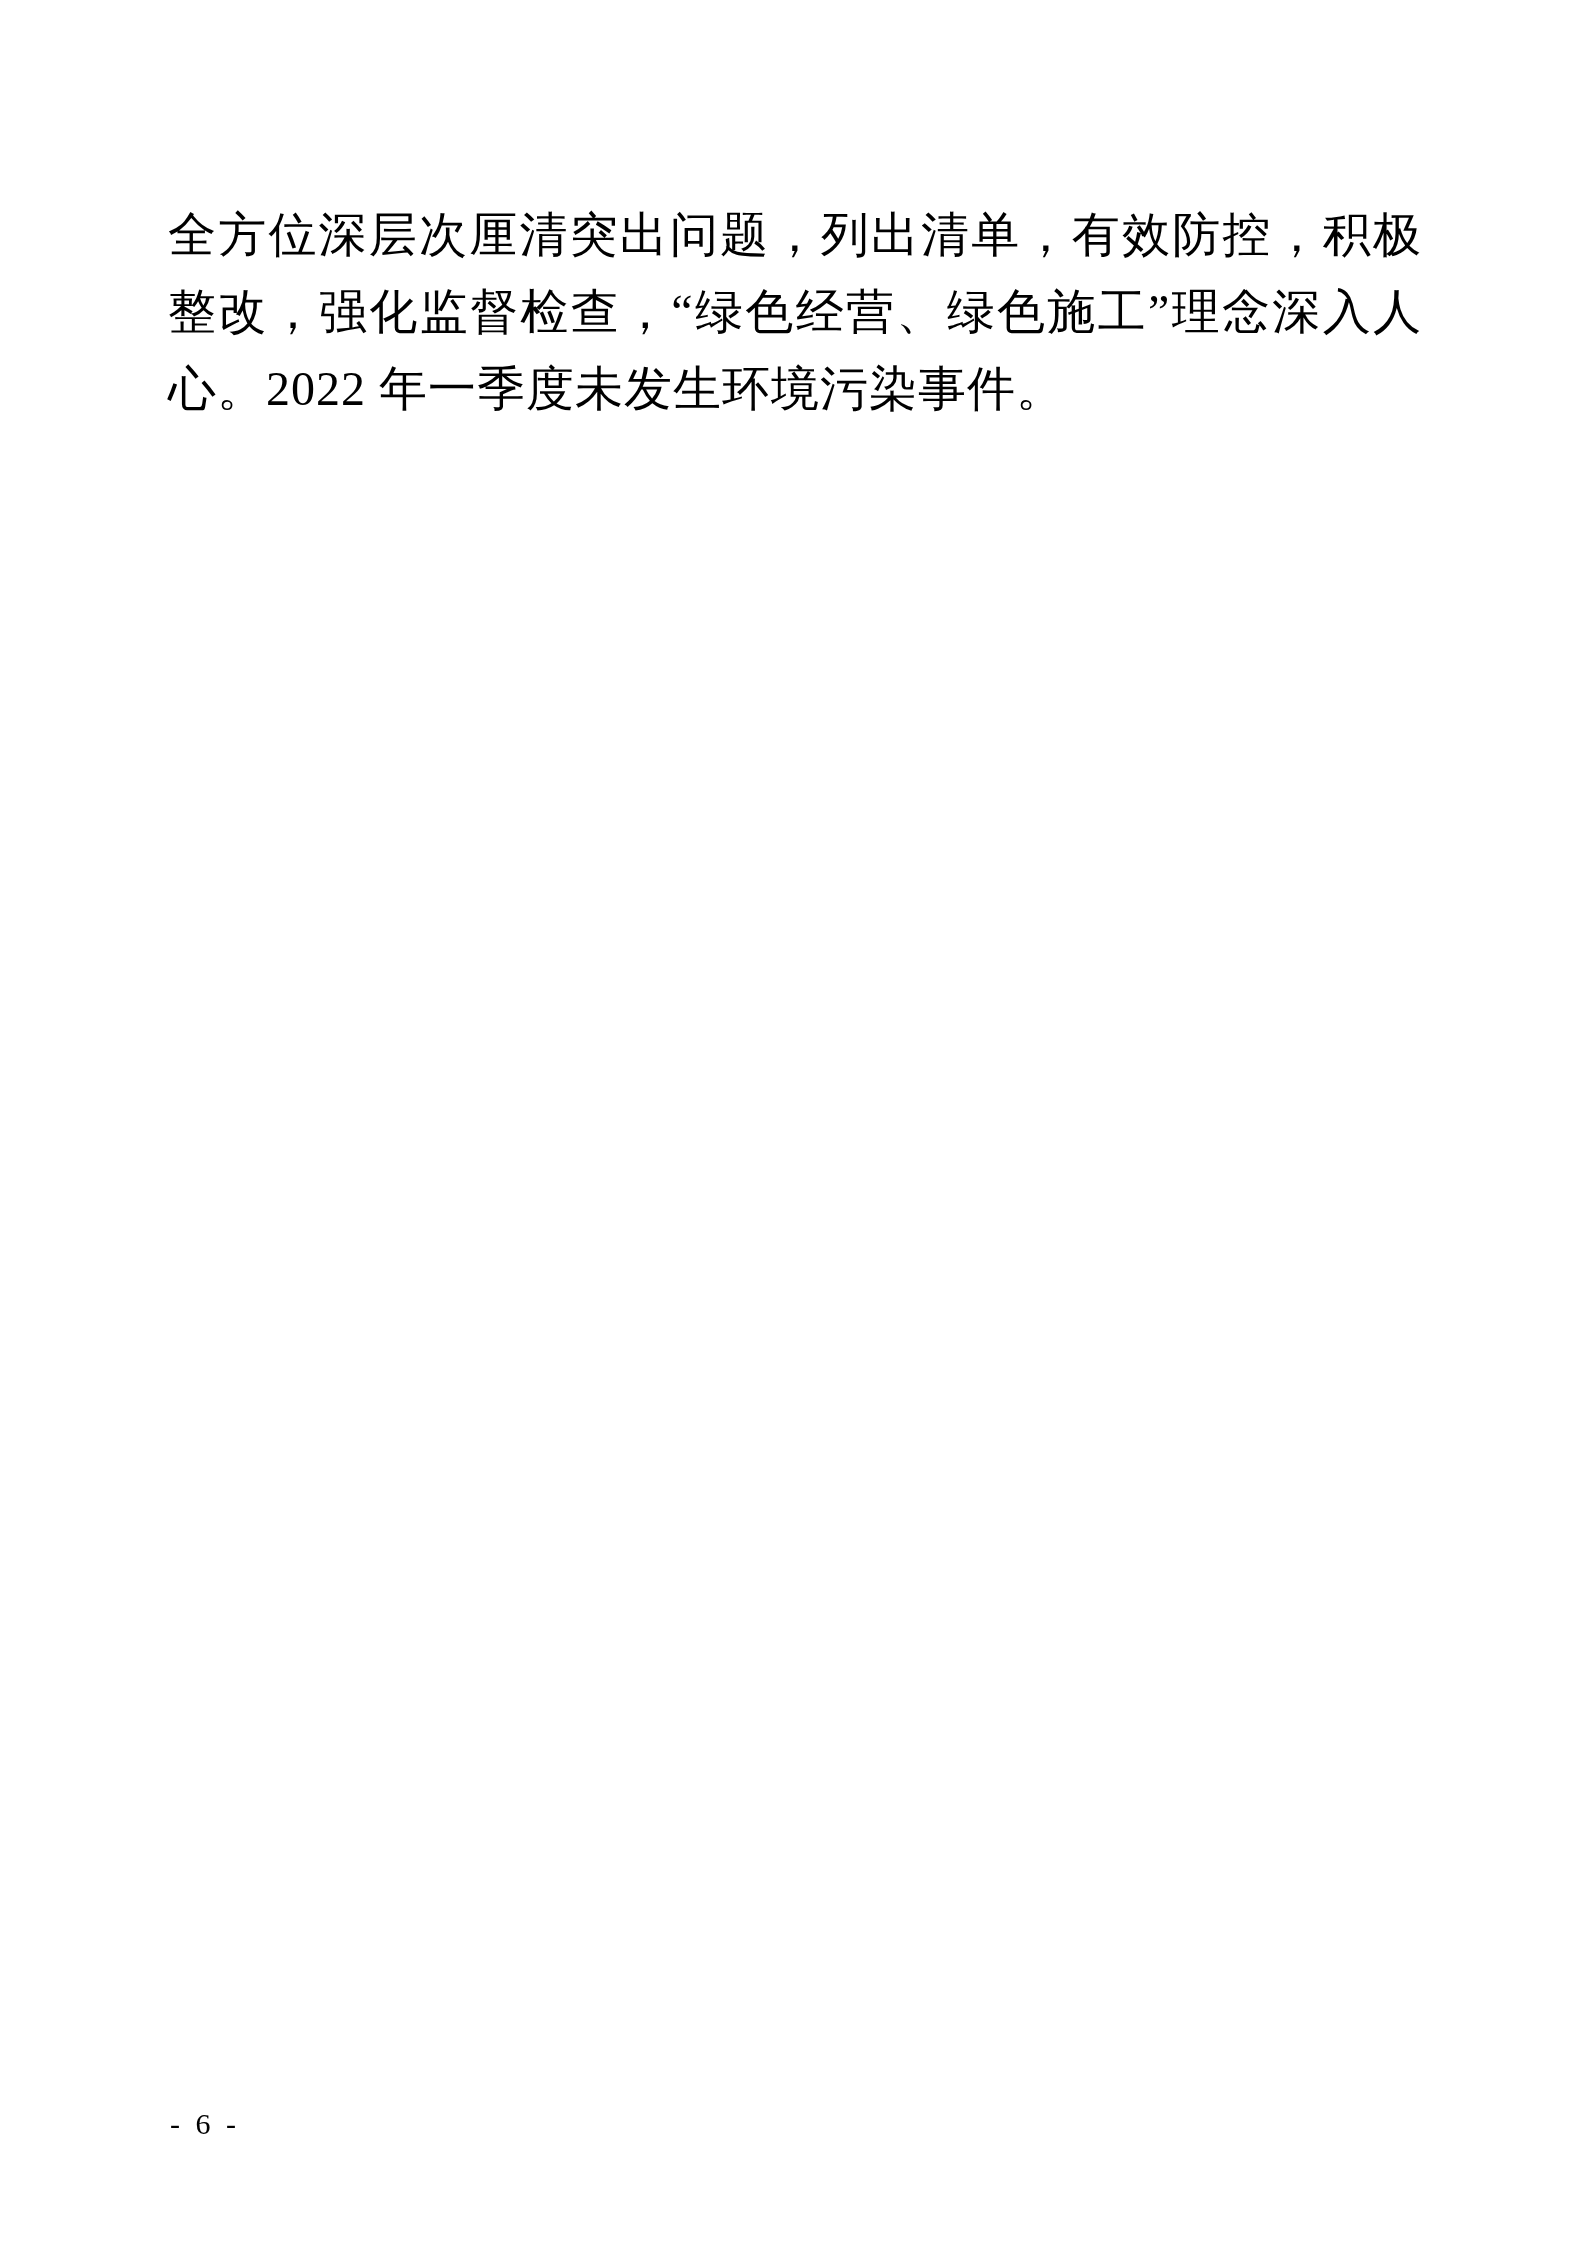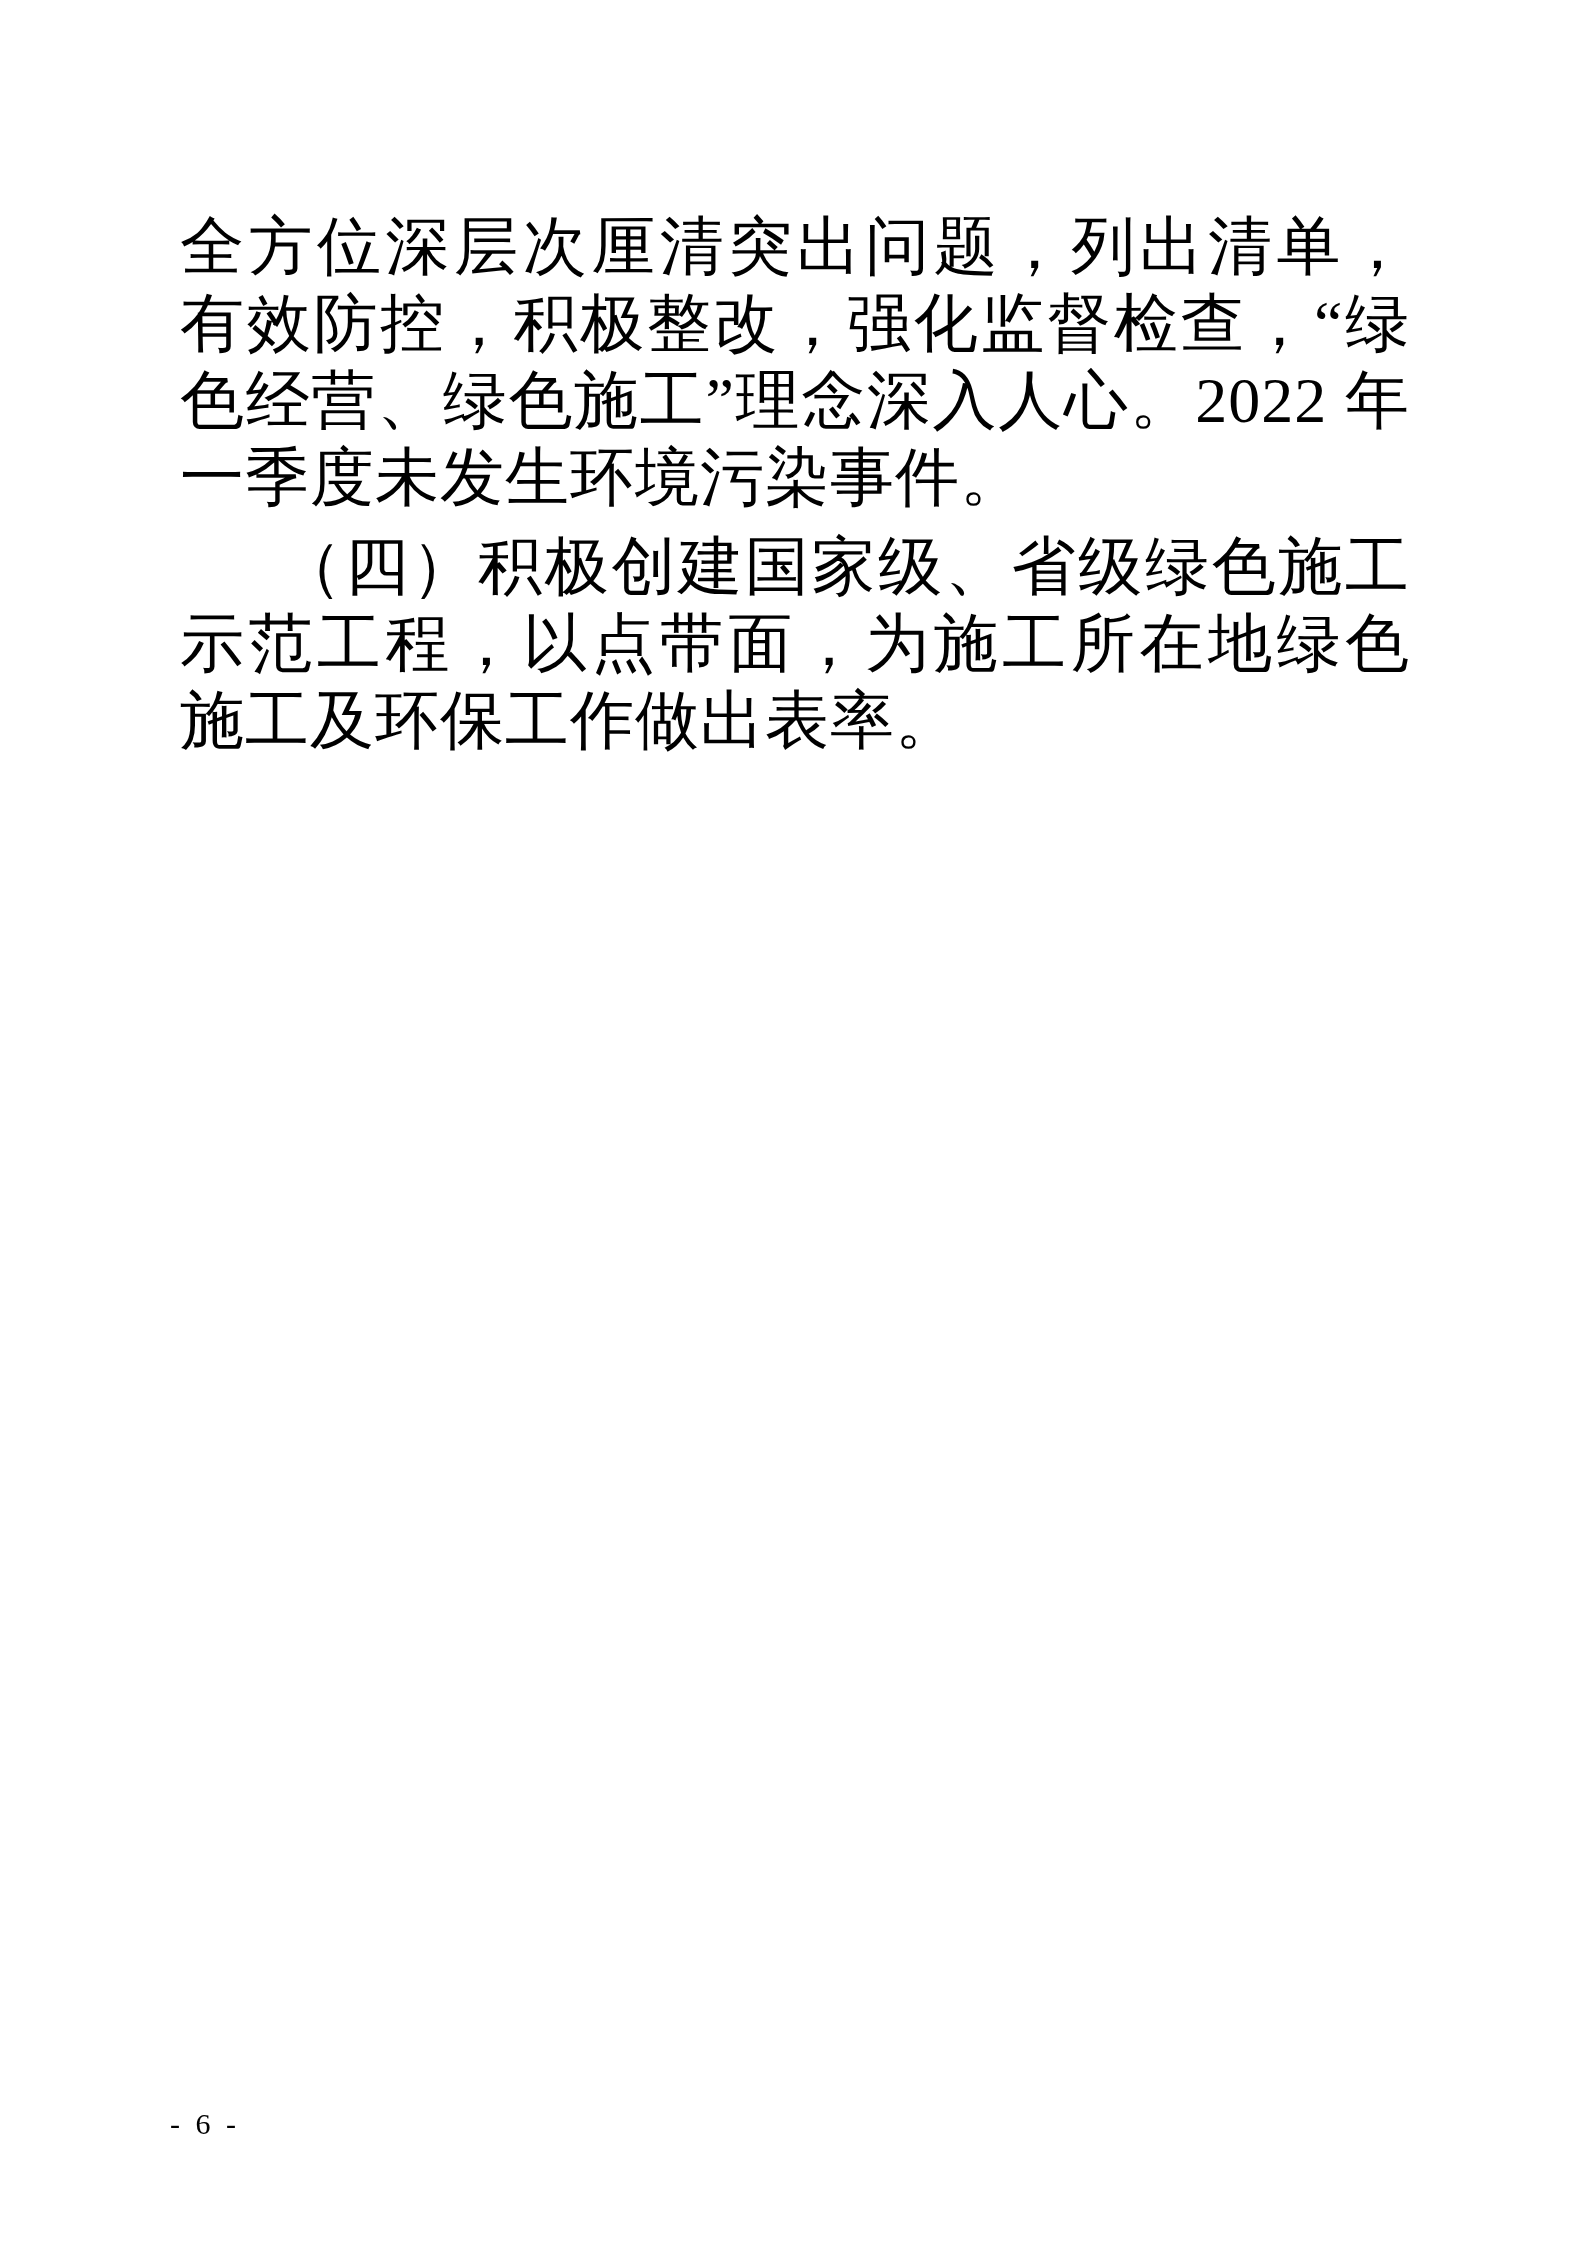--- a/index.html
+++ b/index.html
@@ -16,22 +16,22 @@
     font-family: "Liberation Serif", "DejaVu Serif", serif;
     overflow: hidden;
   }
   .doc-body {
     position: absolute;
     left: 168px;
     top: 196px;
     width: 1254px;
   }
   .para {
-    margin: 12px;
-    font-size: 64px;
+    margin: 0;
+    font-size: 48px;
     line-height: 77px;
     text-align: justify;
     text-justify: inter-ideograph;
     letter-spacing: 1px;
     word-break: break-all;
   }
   .para.indent {
     text-indent: 98px;
   }
   .run-bold {
@@ -55,19 +55,18 @@
 </head>
 <body>
 
 <div class="page">
 
   <div class="doc-body">
 
     <p class="para"><span>全方位深层次厘清突出问题，列出清单，有效防控，积极整改，强化监督检查，“绿色经营、绿色施工”理念深入人心。2022 年一季度未发生环境污染事件。</span></p>
 
 
-    <p class="para indent kai"><span>（四）积极创建国家级、省级绿色施工示范工程，以点带面，为施工所在地绿色施工及环保工作做出表率。</span></p>
 
   </div>
 
   <div class="page-footer">- 6 -</div>
 
 </div>
 
 </body></html>

